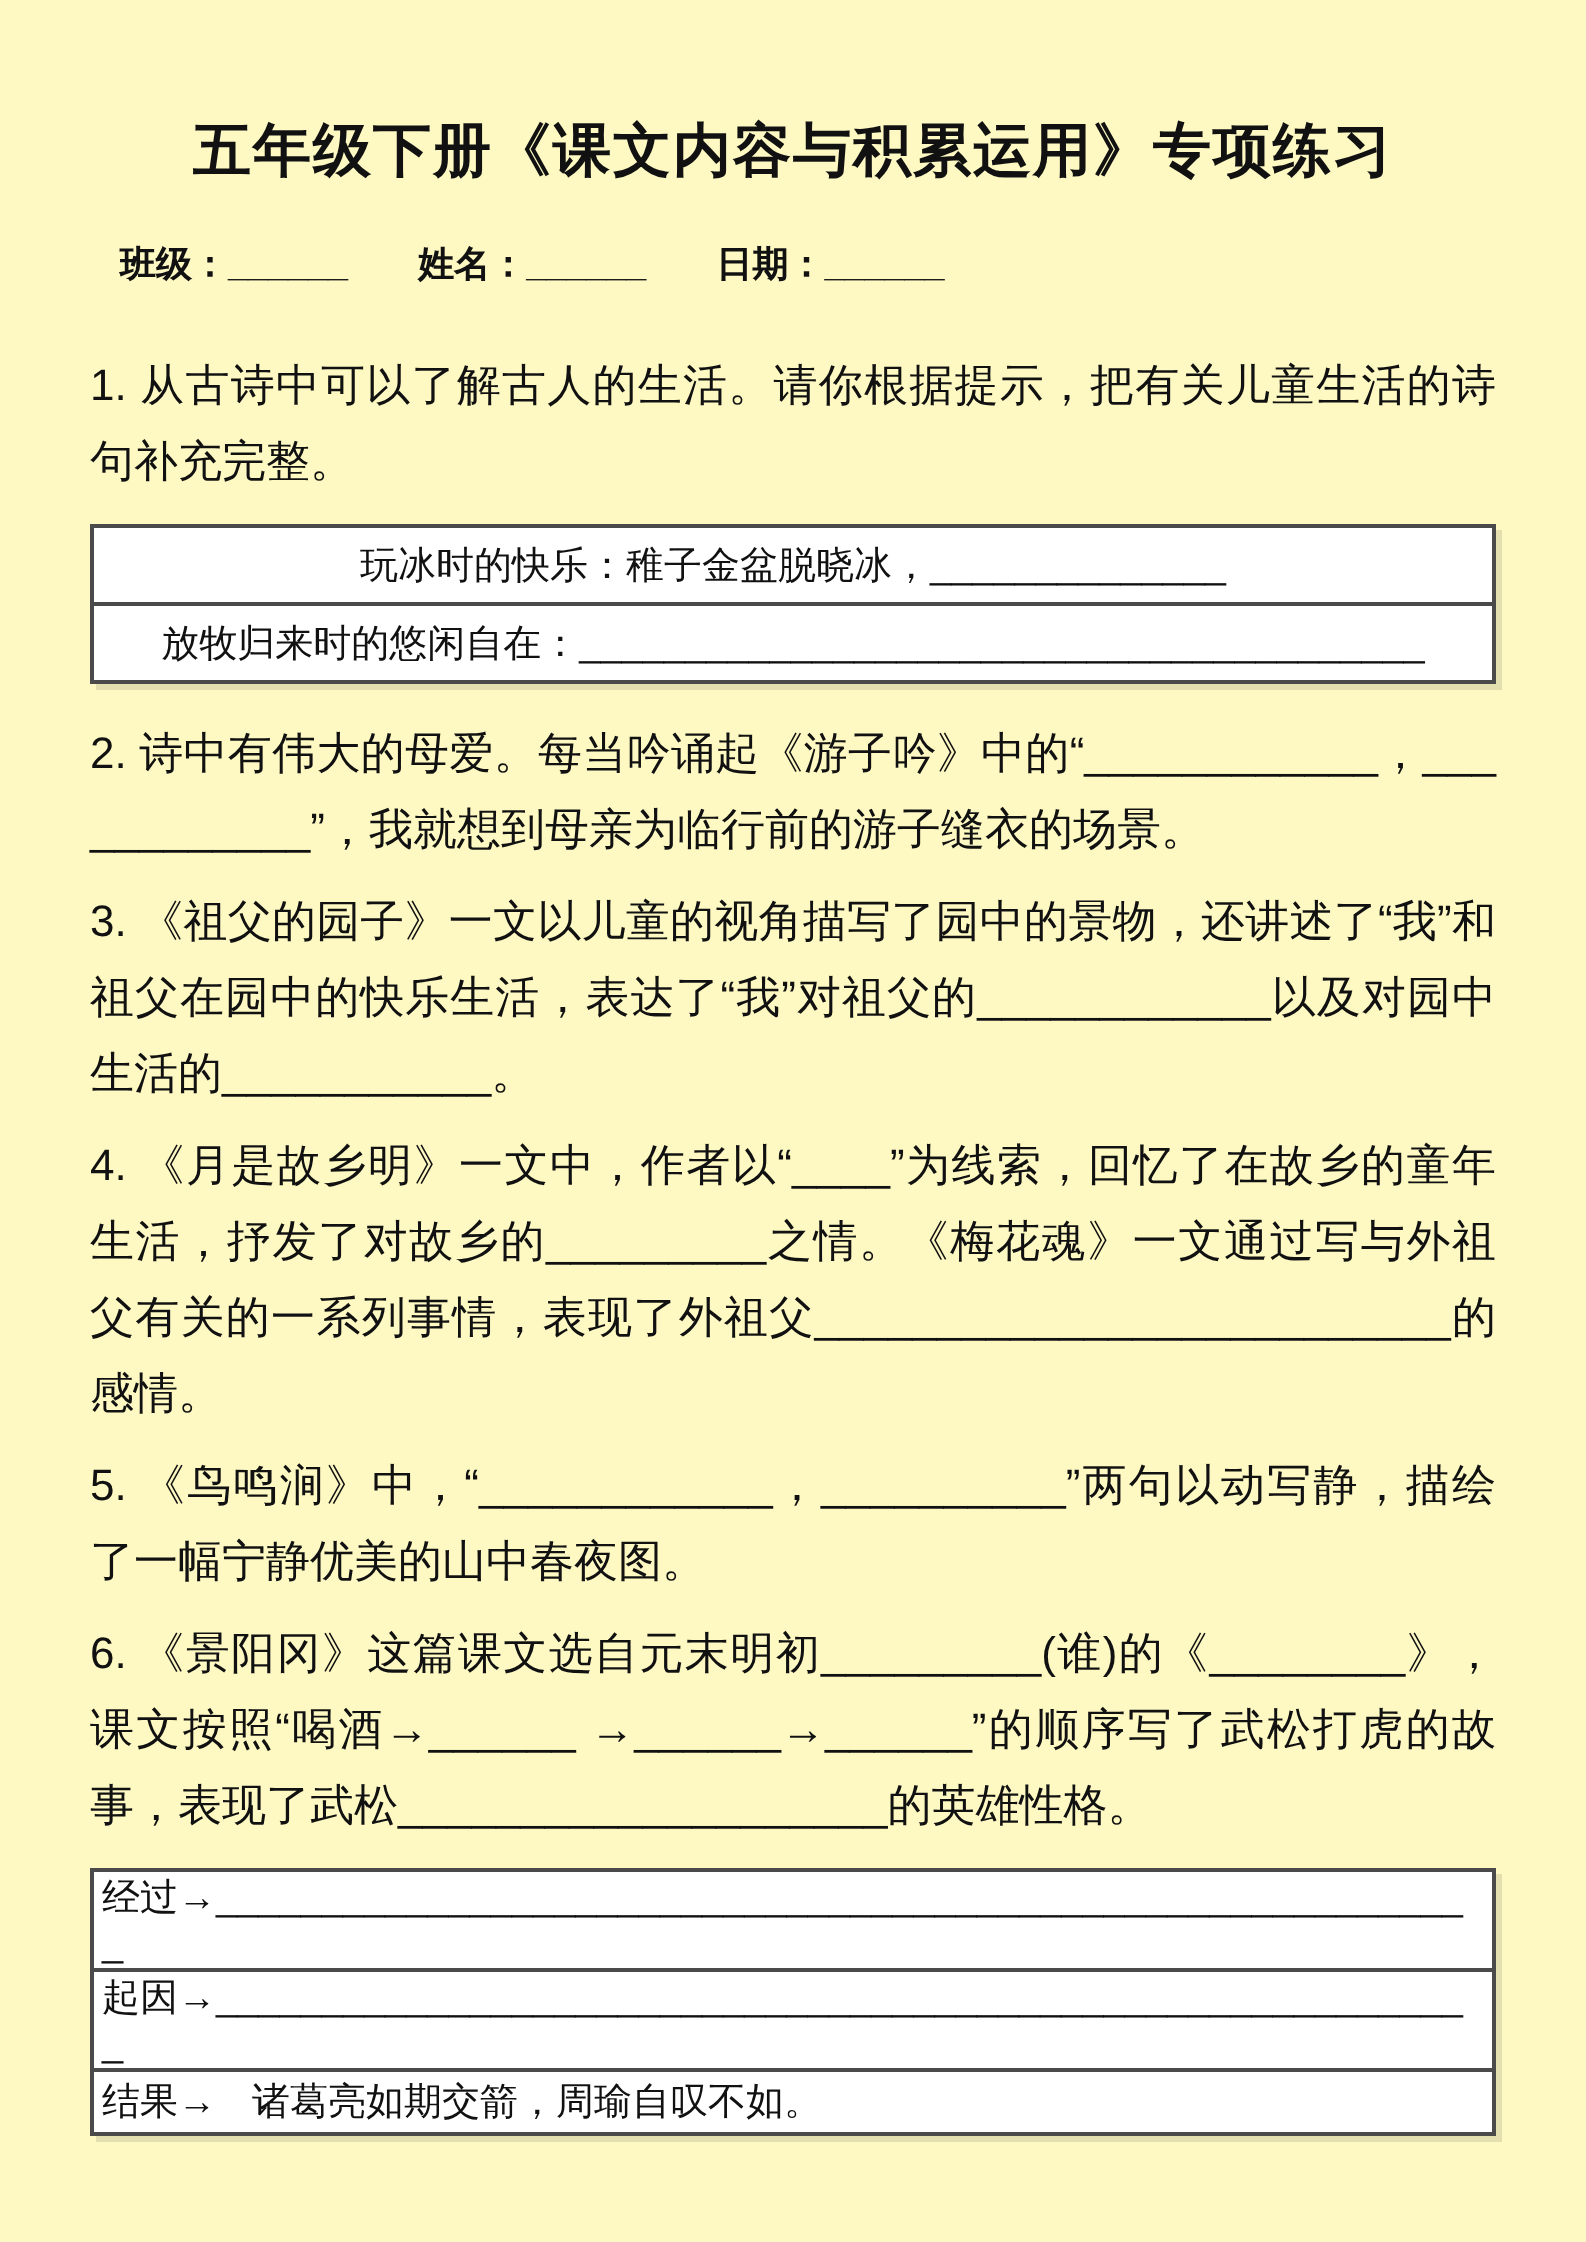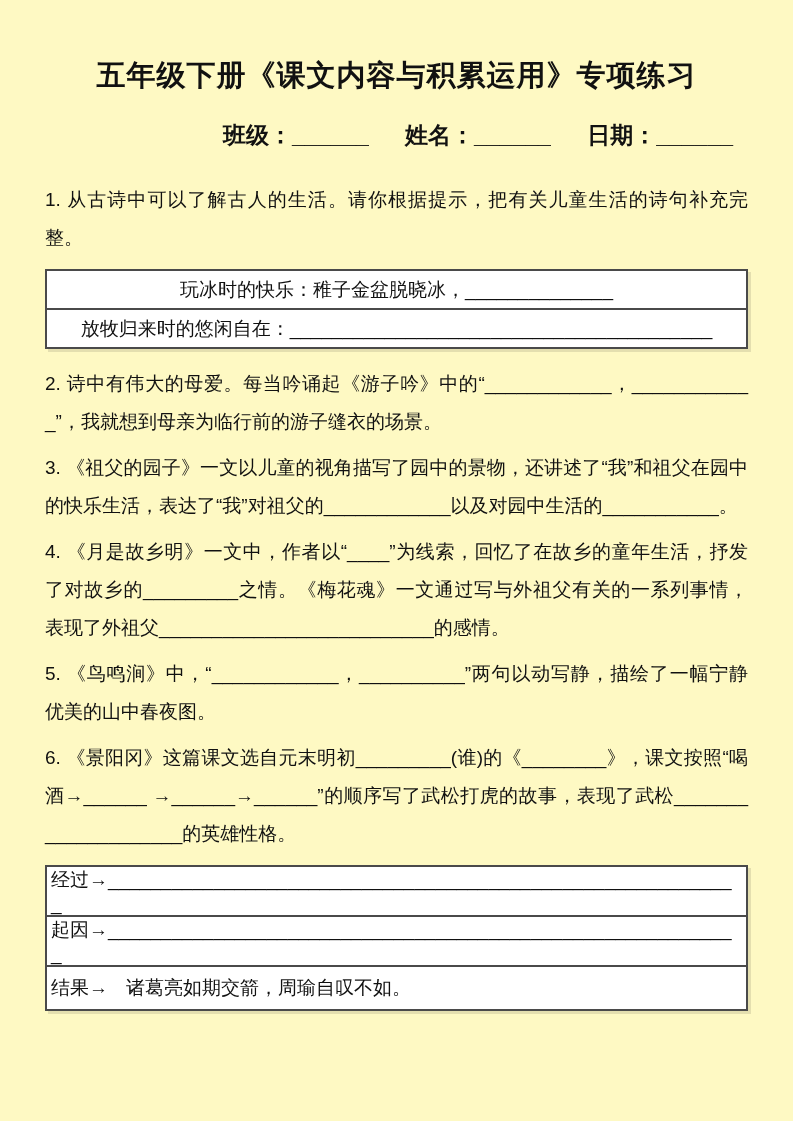--- a/index.html
+++ b/index.html
@@ -17,28 +17,28 @@
   }
   .title {
     font-size: 29px;
     font-weight: bold;
     text-align: center;
     letter-spacing: 1px;
     margin: 10px 0 24px 0;
     white-space: nowrap;
   }
   .meta {
-    text-align: right;
-    font-size: 23px;
+    text-align: left;
+    font-size: 18px;
     font-weight: bold;
     margin-bottom: 30px;
   }
   .meta span { margin: 0 15px; }
   .question {
-    font-size: 19px;
+    font-size: 22px;
     line-height: 38px;
     margin: 6px 0 8px 0;
     text-align: justify;
     word-break: break-all;
   }
   .q-gap { margin-top: 14px; }
   table {
     width: 100%;
     border-collapse: collapse;
     background: #ffffff;
@@ -49,21 +49,21 @@
     height: 39px;
     text-align: center;
     vertical-align: middle;
     font-size: 19px;
     padding: 0 4px;
     word-break: break-all;
   }
   .story-table { margin: 12px 0 0 0; box-shadow: 3px 3px 0 rgba(0,0,0,0.10); }
   .story-table td {
     border: 2px solid #4a4a4a;
-    height: 44px;
+    height: 32px;
     text-align: left;
     vertical-align: middle;
     font-size: 19px;
     padding: 0 6px 0 4px;
     word-break: break-all;
   }
   .story-label { font-weight: normal; }
   .answer-text { margin-left: 18px; }
 </style>
 </head>

